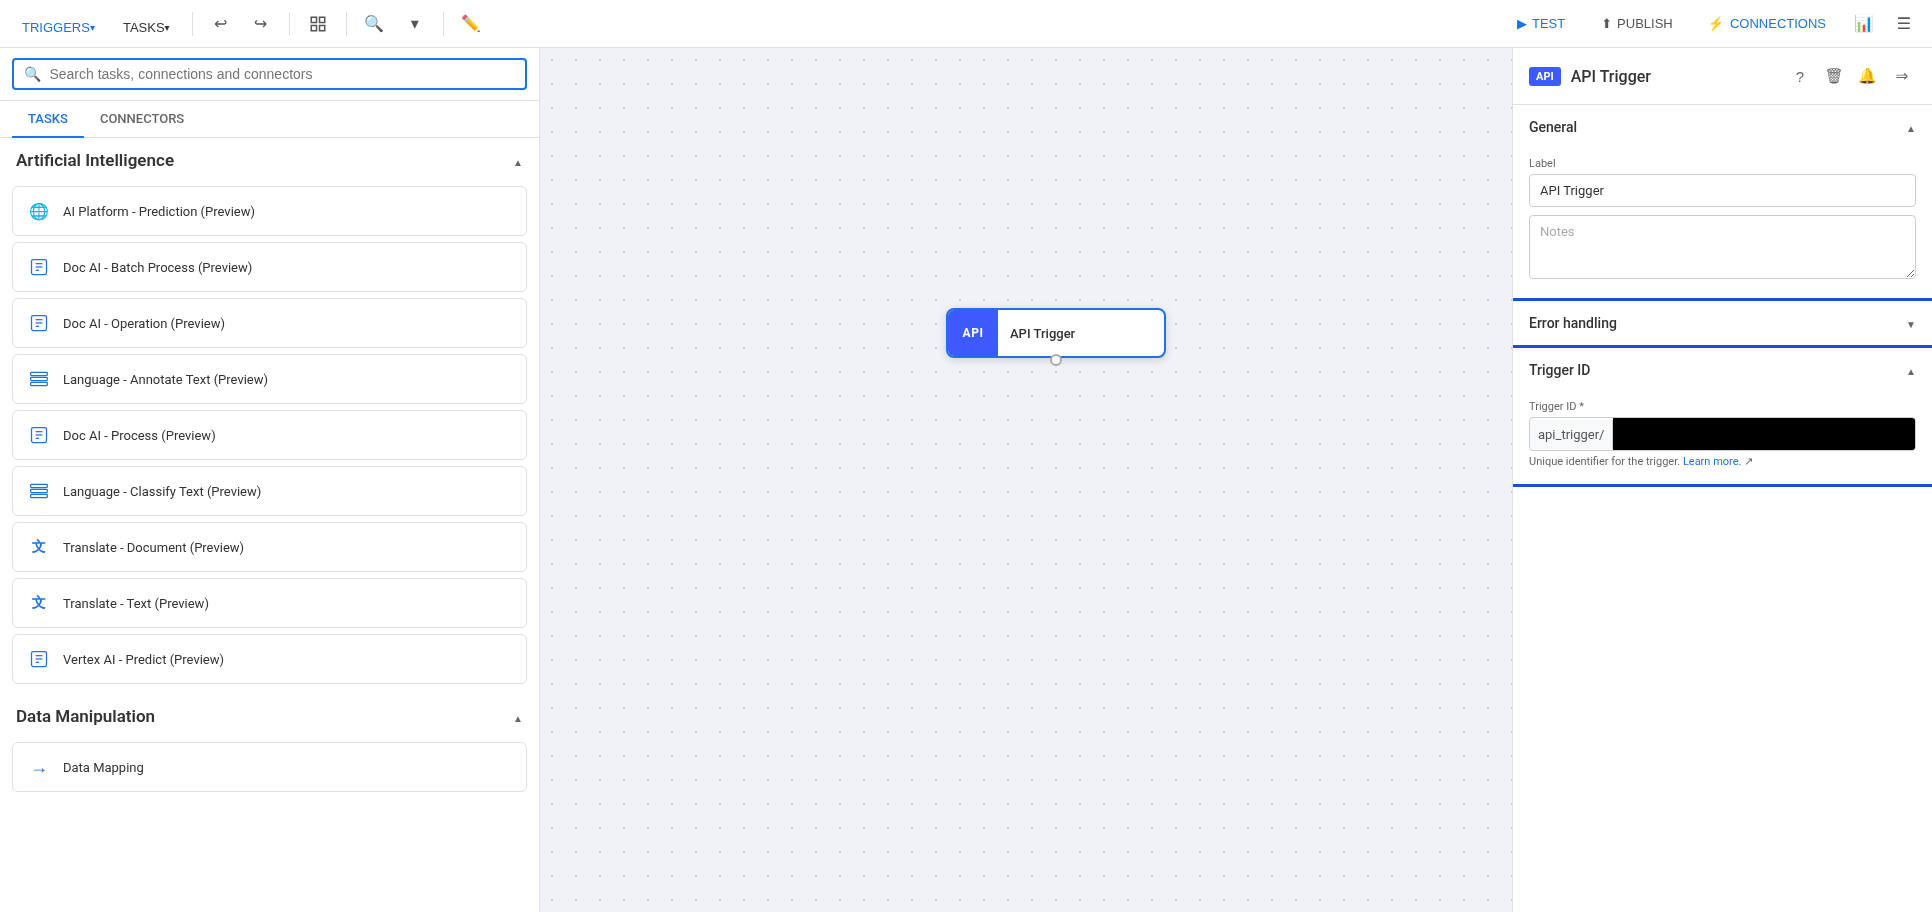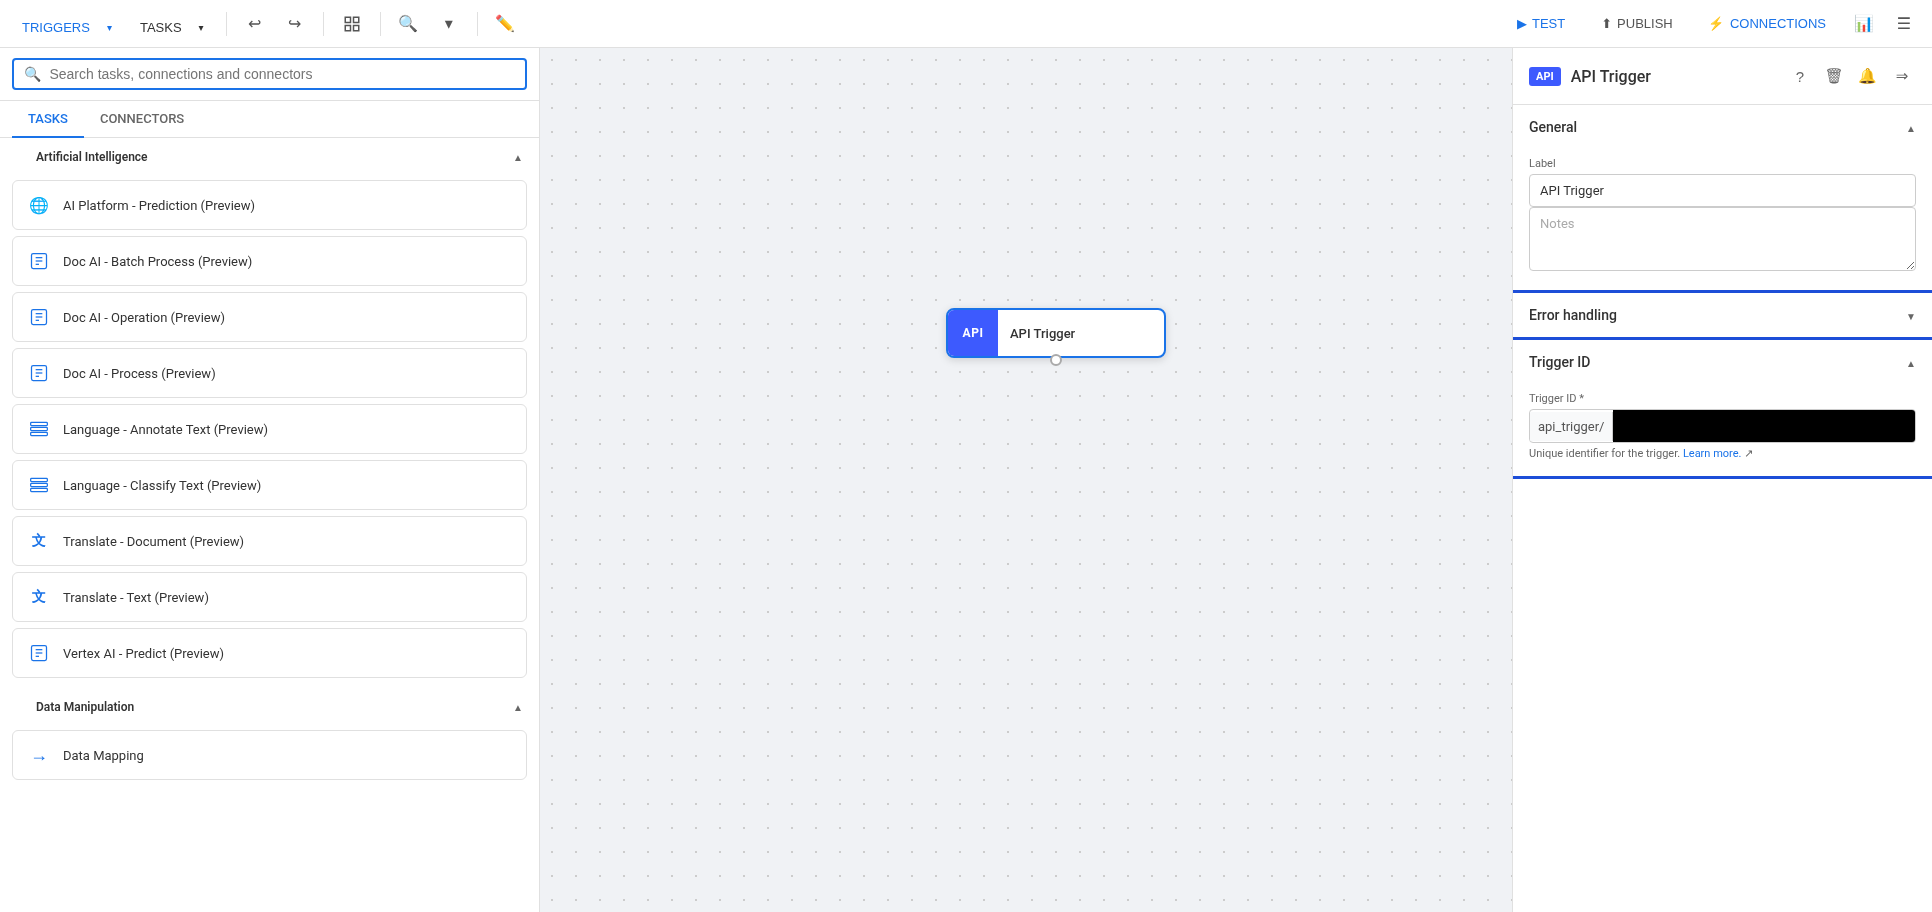--- a/index.html
+++ b/index.html
@@ -5,21 +5,21 @@
     * { box-sizing: border-box; margin: 0; padding: 0; }
     body { font-family: 'Roboto', Arial, sans-serif; font-size: 13px; background: #f8f9fa; color: #333; height: 912px; overflow: hidden; display: flex; flex-direction: column; }
 
     
     .top-toolbar {
       display: flex; align-items: center; height: 48px;
       background: #fff; border-bottom: 1px solid #e0e0e0;
       padding: 0 12px; gap: 8px; flex-shrink: 0;
     }
     .toolbar-btn {
-      display: flex; align-items: center; gap: 17px;
+      display: flex; align-items: center; gap: 0;
       padding: 4px 10px; border-radius: 4px; cursor: pointer;
       font-size: 13px; font-weight: 500; border: none; background: transparent;
       color: #333;
       margin-top: 8px;
     }
     .toolbar-btn.active { color: #1a73e8; }
     .toolbar-btn .arrow { font-size: 10px; }
     .toolbar-divider { width: 1px; height: 24px; background: #e0e0e0; margin: 0 4px; }
     .toolbar-icon-btn {
       display: flex; align-items: center; justify-content: center;
@@ -71,22 +71,22 @@
     }
     .tab {
       padding: 10px 16px; font-size: 13px; font-weight: 500;
       cursor: pointer; color: #666; border-bottom: 2px solid transparent;
       margin-bottom: -1px;
     }
     .tab.active { color: #1a73e8; border-bottom-color: #1a73e8; }
     .task-list { overflow-y: auto; flex: 1; }
     .category-header {
       display: flex; align-items: flex-start; justify-content: space-between;
-      padding: 12px 16px; font-size: 12px; font-weight: 600; color: #333;
-      background: #fff; cursor: pointer; margin-left: 20px;
+      padding: 12px 16px; font-size: 17px; font-weight: 600; color: #333;
+      background: #fff; cursor: pointer;
     }
     .task-items { padding: 4px 12px; }
     .task-item {
       display: flex; align-items: center; gap: 10px;
       padding: 10px 12px; border: 1px solid #e0e0e0; border-radius: 6px;
       margin-bottom: 6px; cursor: pointer; background: #fff;
       font-size: 13px; color: #333;
     }
     .task-icon {
       width: 28px; height: 28px; display: flex; align-items: center;
@@ -296,37 +296,37 @@
                 <line x1="8" y1="8" x2="16" y2="8"></line>
               <line x1="8" y1="12" x2="16" y2="12"></line>
                 <line x1="8" y1="16" x2="12" y2="16"></line>
             </svg>
           </div>
           <span>Doc AI - Operation (Preview)</span>
         </div>
         <div class="task-item">
           <div class="task-icon">
             <svg width="20" height="20" viewBox="0 0 24 24" fill="none" stroke="#1a73e8" stroke-width="1.5">
+              <rect x="2" y="4" width="20" height="4" rx="1"></rect>
+                <rect x="2" y="10" width="20" height="4" rx="1"></rect>
+              <rect x="2" y="16" width="20" height="4" rx="1"></rect>
+            </svg>
+          </div>
+          <span>Language - Annotate Text (Preview)</span>
+        </div>
+        <div class="task-item">
+          <div class="task-icon">
+            <svg width="20" height="20" viewBox="0 0 24 24" fill="none" stroke="#1a73e8" stroke-width="1.5">
               <rect x="3" y="3" width="18" height="18" rx="2"></rect>
                 <line x1="8" y1="8" x2="16" y2="8"></line>
               <line x1="8" y1="12" x2="16" y2="12"></line>
                 <line x1="8" y1="16" x2="12" y2="16"></line>
             </svg>
           </div>
           <span>Doc AI - Process (Preview)</span>
-        </div>
-        <div class="task-item">
-          <div class="task-icon">
-            <svg width="20" height="20" viewBox="0 0 24 24" fill="none" stroke="#1a73e8" stroke-width="1.5">
-              <rect x="2" y="4" width="20" height="4" rx="1"></rect>
-                <rect x="2" y="10" width="20" height="4" rx="1"></rect>
-              <rect x="2" y="16" width="20" height="4" rx="1"></rect>
-            </svg>
-          </div>
-          <span>Language - Annotate Text (Preview)</span>
         </div>
         <div class="task-item">
           <div class="task-icon">
             <svg width="20" height="20" viewBox="0 0 24 24" fill="none" stroke="#1a73e8" stroke-width="1.5">
               <rect x="2" y="4" width="20" height="4" rx="1"></rect>
                 <rect x="2" y="10" width="20" height="4" rx="1"></rect>
               <rect x="2" y="16" width="20" height="4" rx="1"></rect>
             </svg>
           </div>
           <span>Language - Classify Text (Preview)</span>
@@ -384,21 +384,21 @@
         <button class="panel-icon-btn" title="Expand">⇒</button>
       </div>
     </div>
 
     <div class="section">
       <div class="section-header">
         <span>General</span>
         <span class="chevron-up"></span>
       </div>
       <div class="section-content">
-        <div style="margin-bottom: 0;">
+        <div style="margin-bottom: 8px;">
           <div class="field-label">Label</div>
           <input type="text" class="field-input" value="API Trigger" style="">
         </div>
         <div>
           <textarea class="field-textarea" placeholder="Notes" style=""></textarea>
         </div>
       </div>
     </div>
 
     <div class="section">

